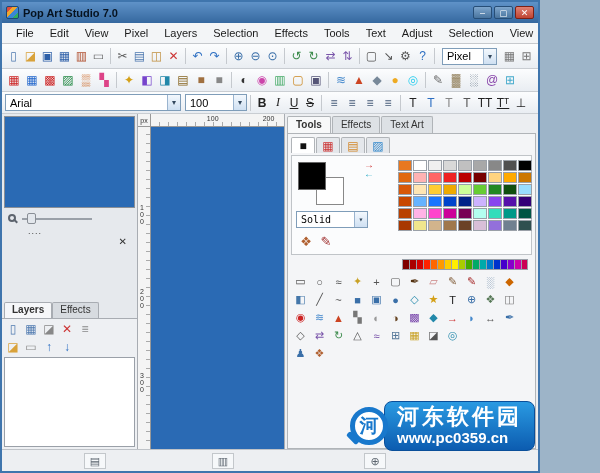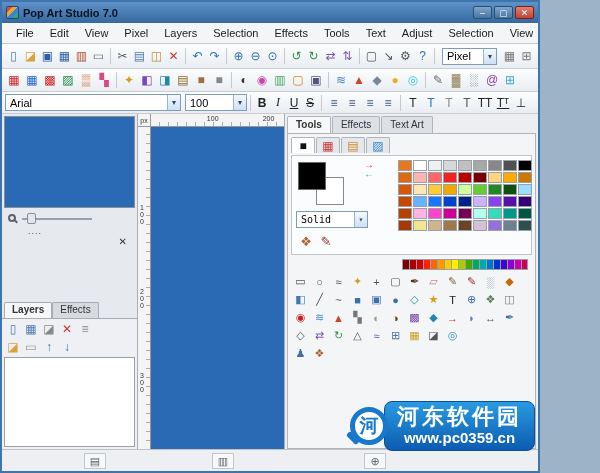--- a/index.html
+++ b/index.html
@@ -137,21 +137,21 @@
   .sbox.p1 { left: 82px; } .sbox.p2 { left: 210px; } .sbox.p3 { left: 362px; }
   
   .watermark { position: absolute; right: 3px; bottom: 20px; display: flex; align-items: center; z-index: 50; }
   .wm-mag { width: 38px; height: 38px; border: 5px solid #1878cc; border-radius: 50%;
     background: #fff; display: flex; align-items: center; justify-content: center;
     position: relative; margin-right: -4px; z-index: 2; }
   .wm-mag::after { content: ''; position: absolute; width: 14px; height: 6px; background: #1878cc;
     transform: rotate(45deg); left: -9px; bottom: -1px; border-radius: 2px; }
   .wm-char { font-size: 19px; font-weight: bold; color: #1878cc; }
   .wm-box { background: linear-gradient(#2a9ae2, #0c5cb0); border-radius: 8px;
-    padding: 2px 12px 4px; text-align: center; border: 1px solid #0a4f9a; }
+    padding: 2px 12px 4px; border: 1px solid #0a4f9a; }
   .wm-line1 { font-size: 22px; font-weight: bold; color: #fff; letter-spacing: 3px; line-height: 25px; }
   .wm-line2 { font-size: 15px; font-weight: bold; color: #fff; line-height: 17px; }
 </style>
 </head>
 <body>
 
 <div class="window">
 
   <div class="titlebar">
     <span class="app-icon"></span>

